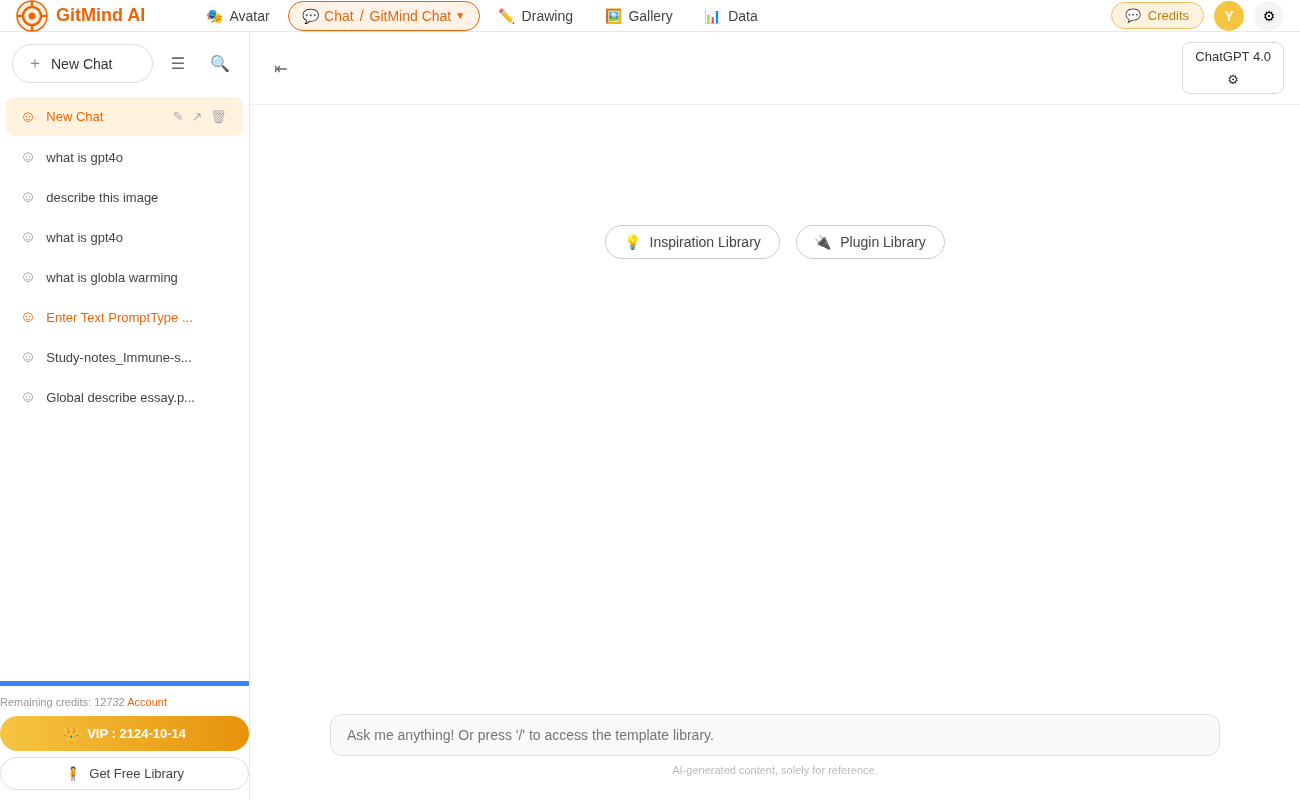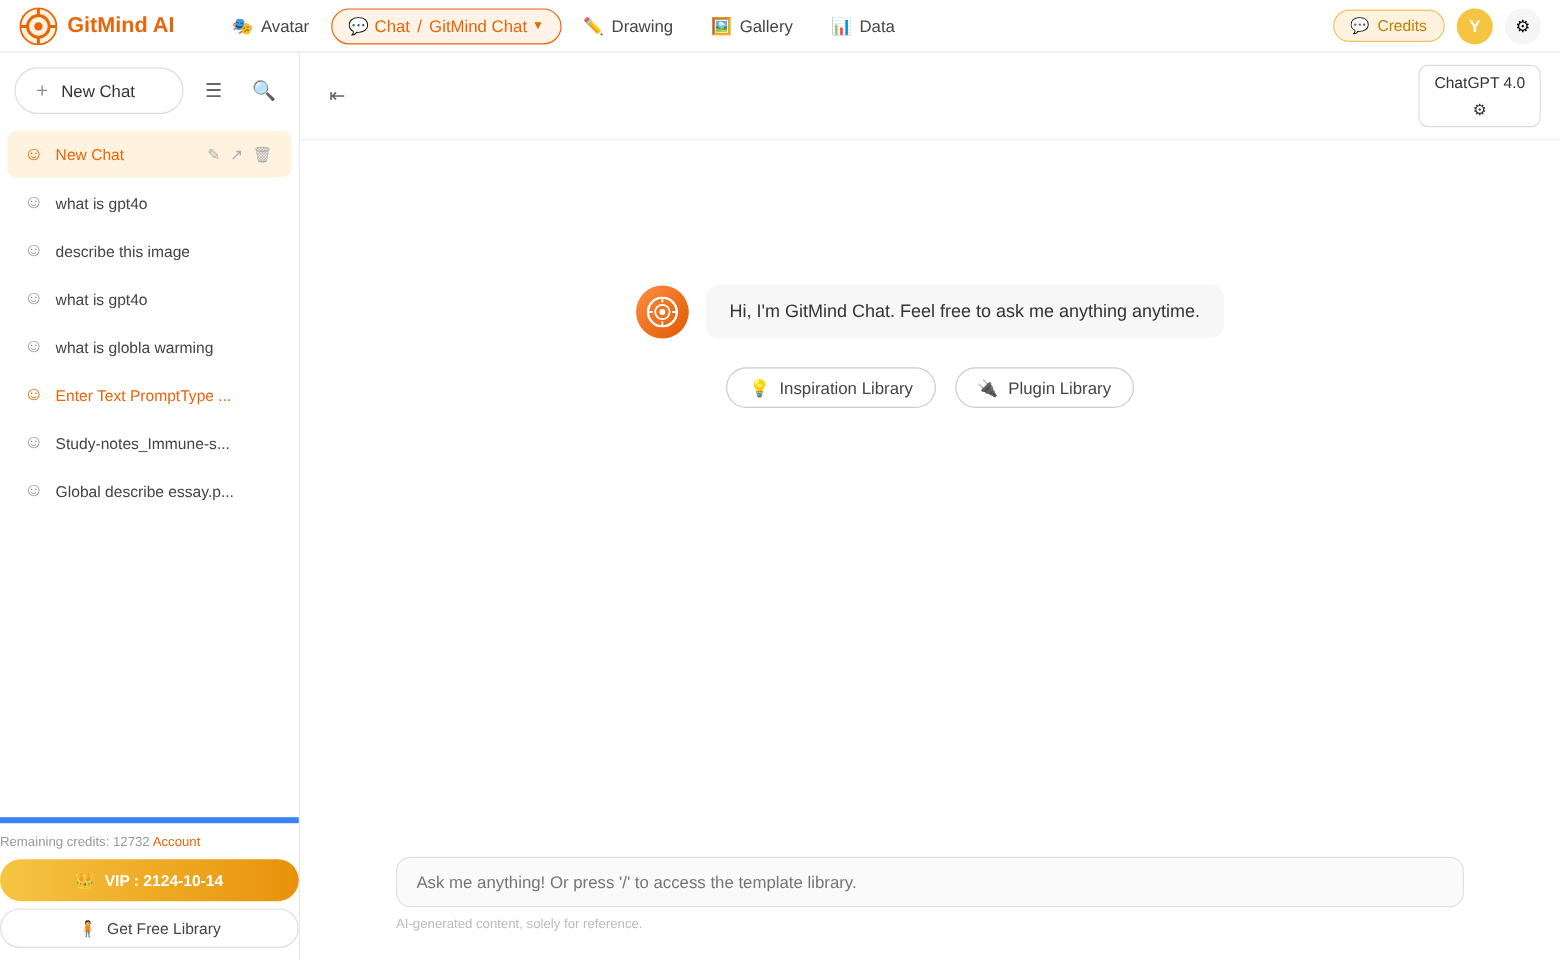--- a/index.html
+++ b/index.html
@@ -1,21 +1,21 @@
 <!DOCTYPE html>
 <html><head>
   <meta charset="utf-8">
   <style>
     * { box-sizing: border-box; margin: 0; padding: 0; }
     body { font-family: -apple-system, BlinkMacSystemFont, 'Segoe UI', sans-serif; background: #fff; width: 1300px; height: 800px; overflow: hidden; display: flex; flex-direction: column; }
 
     
     .topnav {
-      display: flex; align-items: center; height: 44px;
-      border-bottom: 1px solid #e8e8e8; padding: 12px 16px; gap: 4px; flex-shrink: 0;
+      display: flex; align-items: center; height: 32px;
+      border-bottom: 1px solid #e8e8e8; padding: 12px 16px; gap: 16px; flex-shrink: 0;
     }
     .logo-area { display: flex; align-items: center; gap: 8px; min-width: 160px; }
     .logo-icon { width: 32px; height: 32px; }
     .logo-text { font-size: 18px; font-weight: 700; color: #e8650a; }
     .nav-items { display: flex; align-items: center; gap: 4px; flex: 1; }
     .nav-item { display: flex; align-items: center; gap: 6px; padding: 6px 14px; border-radius: 20px; font-size: 14px; color: #444; cursor: pointer; }
     .nav-item.active { background: #fff3e8; border: 1.5px solid #e8650a; color: #e8650a; }
     .nav-divider { color: #e8650a; margin: 0 2px; }
     .nav-right { display: flex; align-items: center; gap: 10px; margin-left: auto; }
     .feedback-btn { display: flex; align-items: center; gap: 6px; background: #fff3e0; border: 1px solid #f5c060; border-radius: 20px; padding: 5px 14px; font-size: 13px; color: #c67c00; cursor: pointer; }
@@ -57,21 +57,21 @@
     .greeting-area { display: flex; flex-direction: column; align-items: center; gap: 24px; margin-top: 80px; }
     .greeting-msg { display: flex; align-items: center; gap: 14px; }
     .bot-avatar { width: 44px; height: 44px; border-radius: 50%; background: linear-gradient(135deg, #ff8c42, #e05a00); display: flex; align-items: center; justify-content: center; font-size: 20px; flex-shrink: 0; }
     .greeting-text { background: #f7f7f7; border-radius: 12px; padding: 14px 20px; font-size: 15px; color: #333; }
     .library-btns { display: flex; gap: 16px; }
     .library-btn { display: flex; align-items: center; gap: 8px; border: 1.5px solid #ccc; border-radius: 20px; padding: 8px 18px; font-size: 14px; color: #444; cursor: pointer; background: #fff; }
 
     .chat-input-area { padding: 12px 80px 24px; }
     .chat-input-wrap { display: flex; align-items: center; border: 1.5px solid #e0e0e0; border-radius: 12px; padding: 12px 16px; background: #fafafa; }
     .chat-input { flex: 1; border: none; background: transparent; font-size: 14px; color: #555; outline: none; }
-    .footer-note { font-size: 11px; color: #bbb; margin-top: 8px; }
+    .footer-note { text-align: center; font-size: 11px; color: #bbb; margin-top: 8px; }
   </style>
 </head>
 <body>
 
 <nav class="topnav">
   <div class="logo-area">
     <svg class="logo-icon" viewBox="0 0 32 32" fill="none">
       <circle cx="16" cy="16" r="15" fill="#fff3e0" stroke="#e8650a" stroke-width="1.5"></circle>
       <circle cx="16" cy="16" r="9" fill="none" stroke="#e8650a" stroke-width="2.5"></circle>
       <circle cx="16" cy="16" r="3.5" fill="#e8650a"></circle>
@@ -203,34 +203,20 @@
         <span>⇤</span>
       </div>
       <div class="model-select-btn">
         <span>ChatGPT 4.0</span>
         <span>⚙</span>
       </div>
     </div>
 
     <div class="chat-messages">
       <div class="greeting-area">
-        <div class="greeting-msg">
-          <div class="bot-avatar">
-            <svg width="26" height="26" viewBox="0 0 26 26" fill="none">
-              <circle cx="13" cy="13" r="12" stroke="white" stroke-width="2"></circle>
-              <circle cx="13" cy="13" r="6" stroke="white" stroke-width="1.5"></circle>
-              <circle cx="13" cy="13" r="2.5" fill="white"></circle>
-              <line x1="13" y1="1" x2="13" y2="5" stroke="white" stroke-width="1.5"></line>
-              <line x1="13" y1="21" x2="13" y2="25" stroke="white" stroke-width="1.5"></line>
-              <line x1="1" y1="13" x2="5" y2="13" stroke="white" stroke-width="1.5"></line>
-              <line x1="21" y1="13" x2="25" y2="13" stroke="white" stroke-width="1.5"></line>
-            </svg>
-          </div>
-          <div class="greeting-text">Hi, I'm GitMind Chat. Feel free to ask me anything anytime.</div>
-        </div>
         <div class="library-btns">
           <button class="library-btn">
             <span>💡</span>
             <span>Inspiration Library</span>
           </button>
           <button class="library-btn">
             <span>🔌</span>
             <span>Plugin Library</span>
           </button>
         </div>

